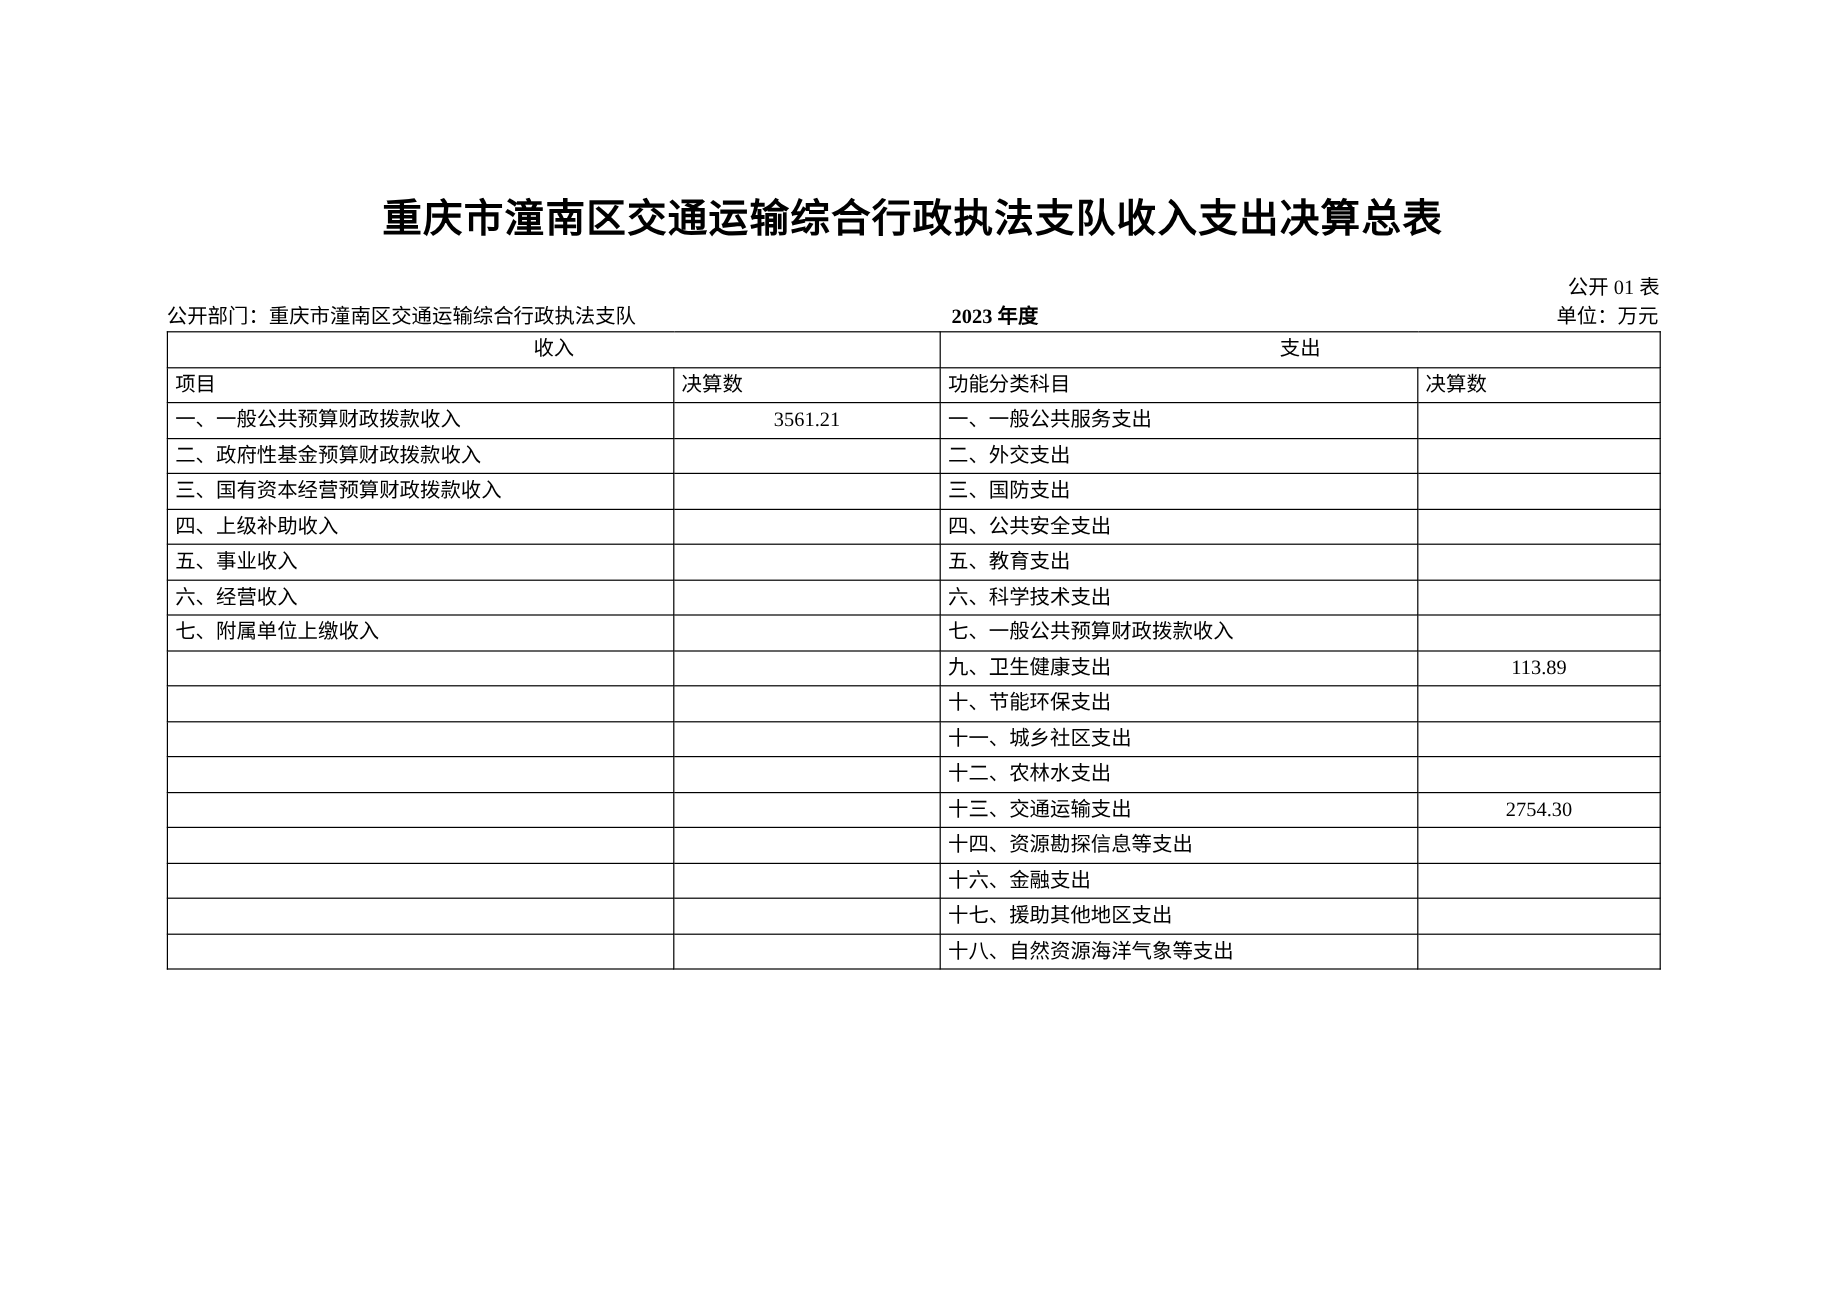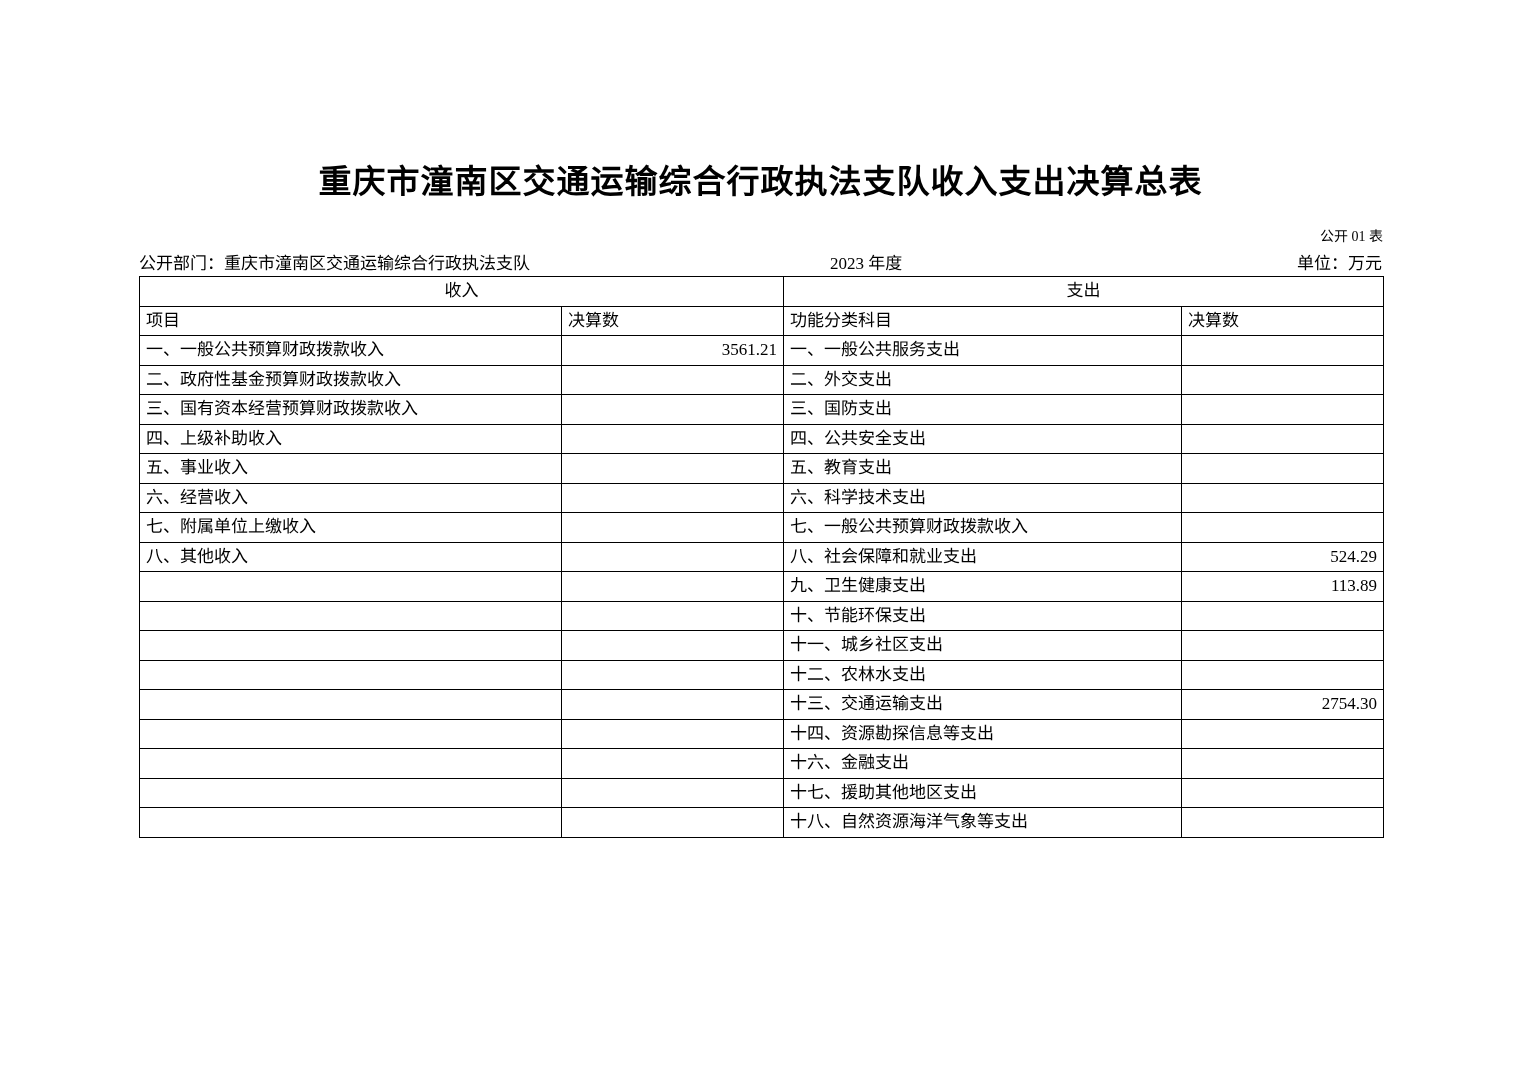--- a/index.html
+++ b/index.html
@@ -31,42 +31,43 @@
     text-align: center;
     font-size: 33px;
     font-weight: bold;
     letter-spacing: 1px;
     white-space: nowrap;
   }
   .sheet-no {
     position: absolute;
     right: 138px;
     top: 225px;
-    font-size: 14px;
+    font-size: 17px;
     white-space: nowrap;
   }
   .meta-row {
     position: absolute;
     left: 139px;
     top: 249px;
     width: 1243px;
     font-size: 17px;
     height: 22px;
   }
   .meta-dept {
     position: absolute;
     left: 0;
     top: 0;
     white-space: nowrap;
   }
   .meta-year {
     position: absolute;
-    left: 691px;
-    top: 0;
-    white-space: nowrap;
+    left: 654px;
+    top: 0;
+    white-space: nowrap;
+    font-weight: bold;
   }
   .meta-unit {
     position: absolute;
     right: 0;
     top: 0;
     white-space: nowrap;
   }
   table.main {
     position: absolute;
     left: 139px;
@@ -90,21 +91,21 @@
   }
   .col-head {
     text-align: left;
   }
   .txt {
     text-align: left;
     white-space: nowrap;
     margin-top: 26px;
   }
   .num {
-    text-align: right;
+    text-align: center;
     padding-right: 10px;
     font-family: "Liberation Serif", "DejaVu Serif", serif;
   }
   .c1 { width: 422px; }
   .c2 { width: 222px; }
   .c3 { width: 398px; }
   .c4 { width: 202px; }
 </style>
 </head>
 <body>
@@ -175,26 +176,20 @@
           <td class="txt">六、科学技术支出</td>
           <td class="num"></td>
         </tr>
       <tr>
           <td class="txt">七、附属单位上缴收入</td>
           <td class="num"></td>
           <td class="txt">七、一般公共预算财政拨款收入</td>
           <td class="num"></td>
         </tr>
       <tr>
-          <td class="txt">八、其他收入</td>
-          <td class="num"></td>
-          <td class="txt">八、社会保障和就业支出</td>
-          <td class="num">524.29</td>
-        </tr>
-      <tr>
           <td class="txt"></td>
           <td class="num"></td>
           <td class="txt">九、卫生健康支出</td>
           <td class="num">113.89</td>
         </tr>
       <tr>
           <td class="txt"></td>
           <td class="num"></td>
           <td class="txt">十、节能环保支出</td>
           <td class="num"></td>

